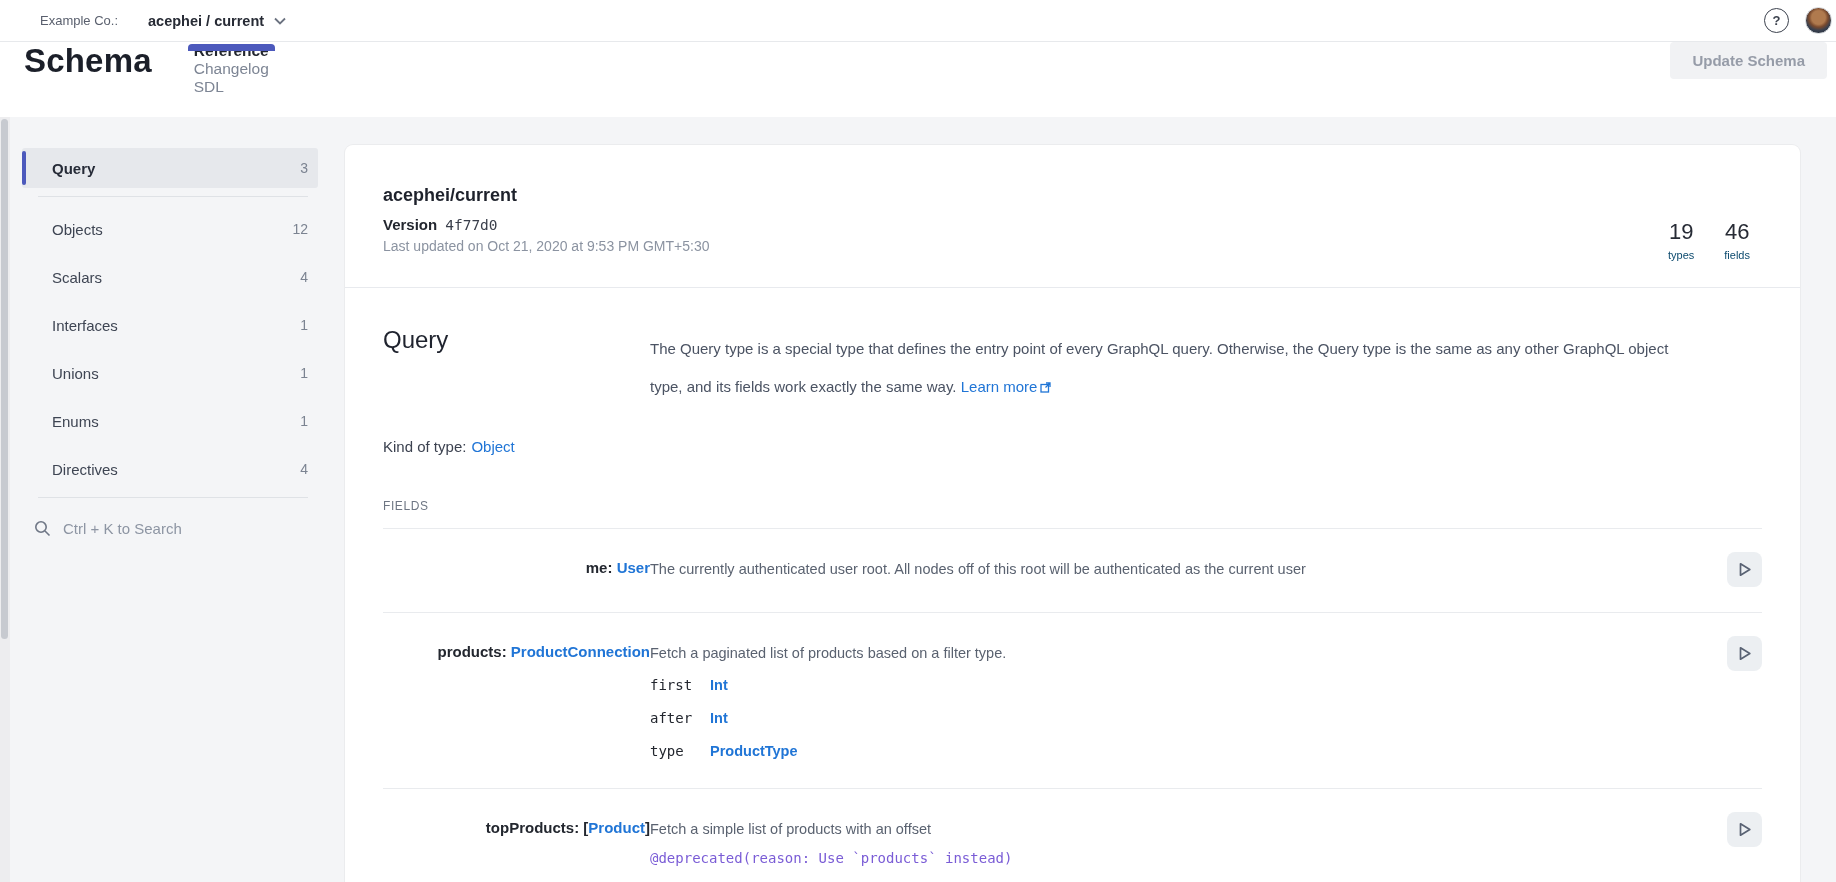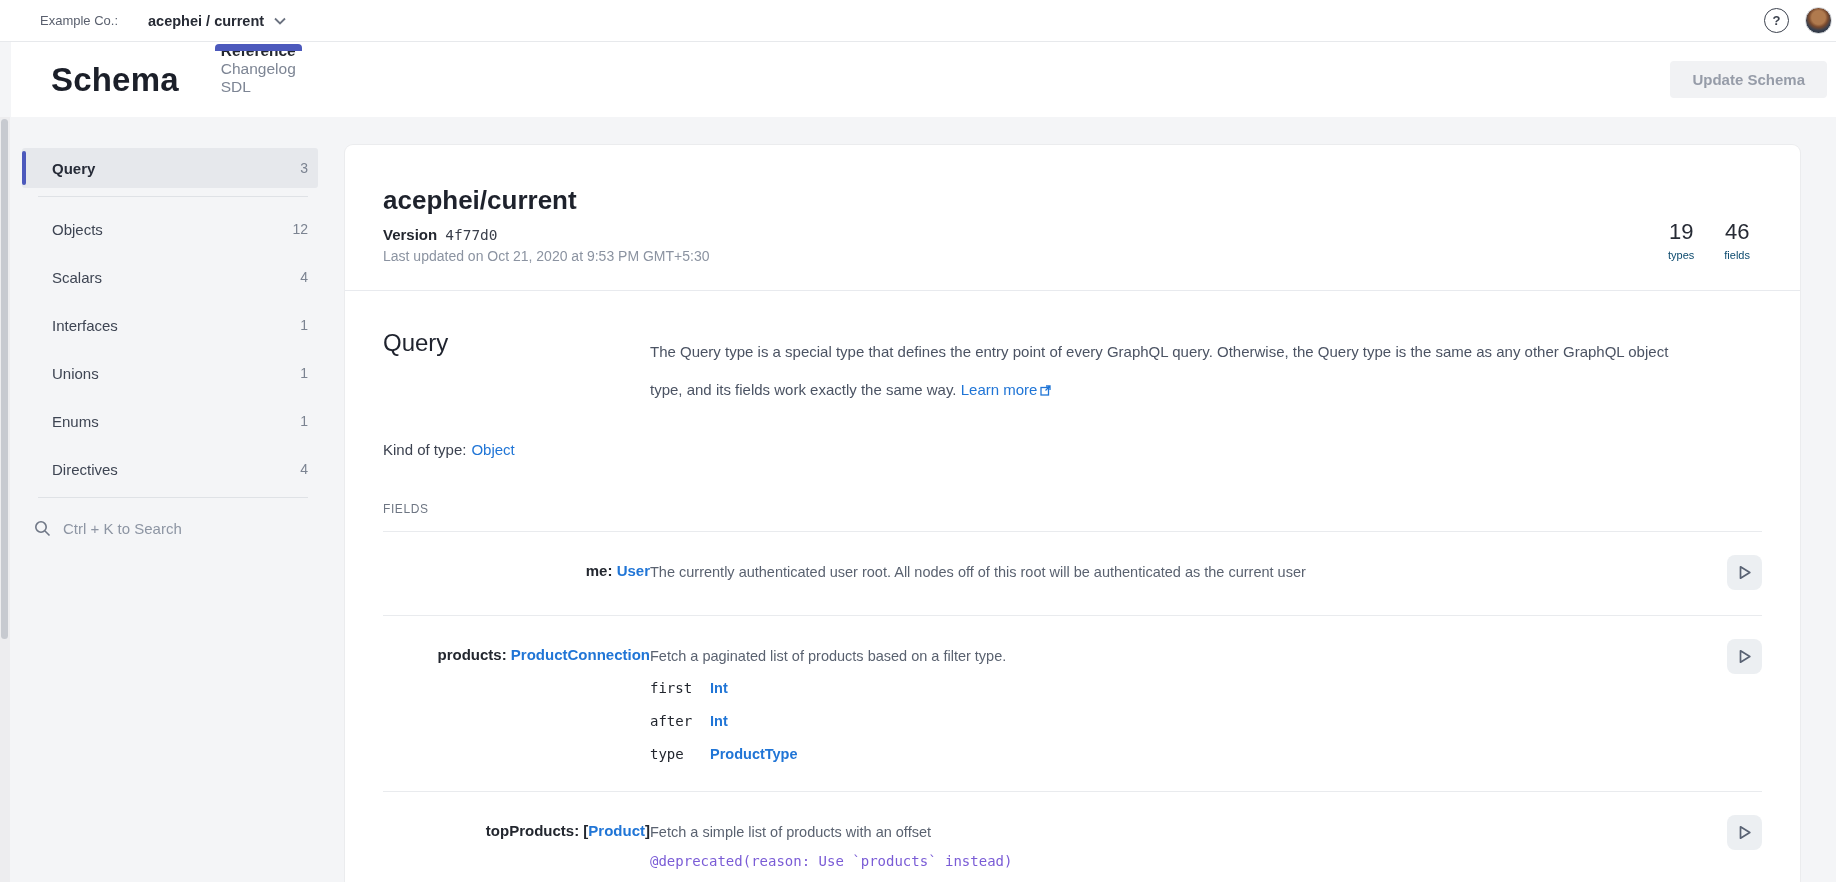--- a/index.html
+++ b/index.html
@@ -11,21 +11,21 @@
   .topbar { position:absolute; top:0; left:0; right:0; height:42px; background:#fff; border-bottom:1px solid #e7e9ec; display:flex; align-items:center; padding:0 14px 0 40px; }
   .org-label { font-size:13px; color:#595f6d; margin-right:30px; }
   .graph-selector { display:flex; align-items:center; gap:10px; background:none; border:none; cursor:pointer; font-family:inherit; }
   .graph-selector .gname { font-size:14.5px; font-weight:700; color:#272b35; }
   .graph-selector svg { stroke:#6b7280; }
   .topbar-right { margin-left:auto; display:flex; align-items:center; gap:16px; }
   .help-btn { width:25px; height:25px; border-radius:50%; border:1.6px solid #3c424e; background:#fff; color:#3c424e; font-size:13px; font-weight:700; display:flex; align-items:center; justify-content:center; cursor:pointer; font-family:inherit; }
   .avatar { width:27px; height:27px; border-radius:50%; margin-right:-10px; background:radial-gradient(circle at 50% 38%, #b07a4e 0 34%, #7a4a2e 48%, #38404f 66%, #20262f 100%); border:1px solid #d4d7db; cursor:pointer; }
 
   
-  .page-header { position:absolute; top:42px; left:11px; right:0; height:75px; background:#fff; display:flex; align-items:center; padding:0 9px 0 40px; }
+  .page-header { position:absolute; top:42px; left:0; right:0; height:75px; background:#fff; display:flex; align-items:flex-start; padding:0 9px 0 24px; }
   .page-title { font-size:33px; font-weight:700; color:#1b1f29; letter-spacing:.2px; margin-right:28px; }
   .tabs { display:flex; height:100%;flex-direction:column; }
   .tab { position:relative; display:flex; align-items:center; padding:0 14px; font-size:15.5px; color:#7d8594; cursor:pointer; }
   .tab.active { color:#23272f; font-weight:700; }
   .tab.active::after { content:""; position:absolute; left:8px; right:8px; bottom:9px; height:7px; border-radius:4px 4px 0 0; background:#4c59bc; }
   .update-btn { margin-left:auto; height:37px; padding:0 22px; border:none; border-radius:4px; background:#f1f2f4; color:#969ca8; font-size:15px; font-weight:600; font-family:inherit; cursor:default; }
 
   
   .content { position:absolute; top:117px; left:0; right:0; bottom:0; background:#f4f5f7; }
   .left-scrollbar { position:absolute; left:0; top:0; bottom:0; width:10px; background:#ededef; }
@@ -40,21 +40,21 @@
   .side-item.selected .lbl { color:#262b37; font-weight:600; }
   .side-item.selected::before { content:""; position:absolute; left:0; top:3px; bottom:3px; width:4px; border-radius:3px; background:#4c59bc; }
   .side-divider { height:1px; background:#dfe2e6; margin:4px 10px 12px 16px; }
   .side-search { display:flex; align-items:flex-start; gap:12px; padding:10px 10px 10px 12px; margin-top:10px; cursor:pointer; }
   .side-search svg { stroke:#6f7786; }
   .side-search .hint { font-size:15px; color:#8d95a3; }
 
   
   .card { position:absolute; left:345px; right:36px; top:28px; bottom:-12px; background:#fff; border-radius:8px 8px 0 0; box-shadow:0 0 0 1px rgba(18,21,26,.04); padding:40px 38px 0 38px; overflow:hidden; }
   .card-head { display:flex; }
-  .graph-title { font-size:26px; font-weight:600; color:#1e222c; }
+  .graph-title { font-size:18px; font-weight:600; color:#1e222c; }
   .version-line { margin-top:10px; font-size:15px; color:#23272f; }
   .version-line .vlabel { font-weight:700; margin-right:8px; }
   .version-line .vvalue { font-size:14.5px; color:#3a3f4b; }
   .updated { margin-top:5px; font-size:14px; color:#8b93a1; }
   .stats { margin-left:auto; margin-top:34px; display:flex; gap:30px; padding-right:12px; }
   .stat { text-align:center; }
   .stat .val { font-size:22px; color:#272b35; }
   .stat .lab { margin-top:4px; font-size:11px; color:#0c4a6e; }
   .card-divider { border:none; height:1px; background:#e8eaee; margin:26px -38px 0 -38px; }
 

